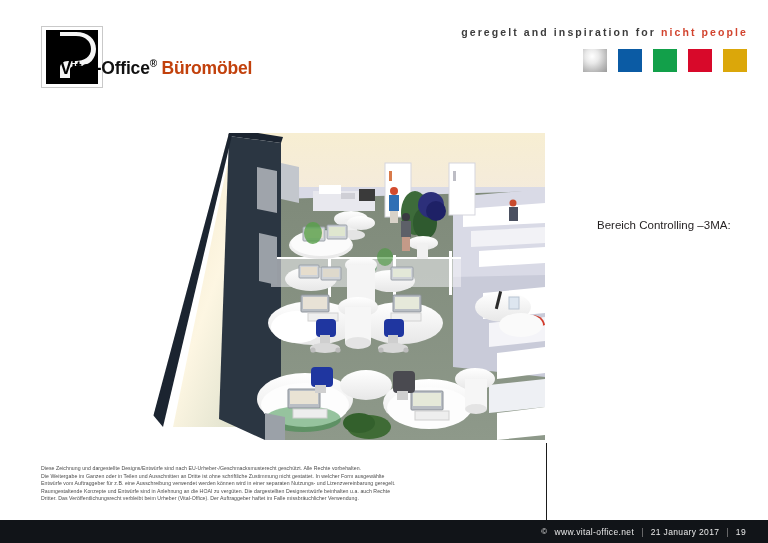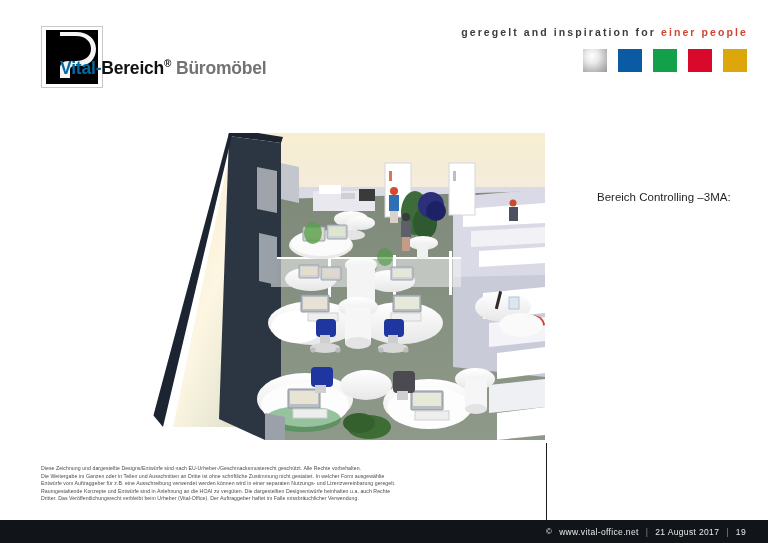--- a/index.html
+++ b/index.html
@@ -44,24 +44,24 @@
   }
   .logo-wordmark {
     position: absolute;
     left: 60px; top: 59px;
     font-size: 17.5px;
     font-weight: bold;
     letter-spacing: -0.2px;
     white-space: nowrap;
     line-height: 1;
   }
-  .wm-vital { color: #0369a1; }
+  .wm-vital { color: #000000; }
   .wm-office { color: #111111; }
   .wm-reg { font-size: 10px; vertical-align: super; color: #111111; }
-  .wm-buero { color: #737373; font-weight: bold; }
+  .wm-buero { color: #c2410c; font-weight: bold; }
 
   .tagline {
     position: absolute;
     right: 20px; top: 26px;
     font-size: 10.5px;
     font-weight: bold;
     letter-spacing: 2.1px;
     white-space: nowrap;
     color: #3c3c3c;
   }
@@ -110,21 +110,21 @@
     left: 561px; top: 127px;
     width: 200px;
   }
   .side-label {
     font-size: 11.5px;
     color: #231f20;
     white-space: nowrap;
     line-height: 1.2;
   }
   .side-label.first { margin-top: 7px; }
-  .side-label.second { margin-top: 64px; padding-left: 36px; }
+  .side-label.second { margin-top: 92px; padding-left: 36px; }
 
   .side-divider {
     position: absolute;
     left: 546px; top: 443px;
     width: 1px; height: 77px;
     background: #1b1b1b;
   }
 
   
   .legal {
@@ -172,26 +172,26 @@
 
   <div class="logo-mark">
     <svg class="logo-swoosh" viewBox="0 0 52 54" xmlns="http://www.w3.org/2000/svg" aria-hidden="true">
       <rect x="0" y="0" width="52" height="54" fill="#000000"></rect>
       <path d="M14 6 L30 6 C40 6 45 12 45 19 C45 27 38 31 30 31 L22 31 C17 31 14 34 14 38 L14 48 L24 48 L24 40 C24 37 26 36 29 36 L33 36 C44 36 50 28 50 19 C50 9 42 2 30 2 L14 2 Z" fill="#ffffff" opacity="0.96"></path>
       <path d="M16 8 L29 8 C38 8 43 13 43 19 C43 26 37 29 29 29 L22 29 C16 29 12 33 12 39 L12 50 L16 50 L16 39 C16 35 19 33 23 33 L31 33 C41 33 47 27 47 19 C47 10 40 5 30 5 L16 5 Z" fill="#000000" opacity="0.0"></path>
     </svg>
   </div>
 
   <div class="logo-wordmark">
-    <span class="wm-vital">Vital-</span><span class="wm-office">Bereich</span><span class="wm-reg">®</span>
+    <span class="wm-vital">Vital-</span><span class="wm-office">Office</span><span class="wm-reg">®</span>
     <span class="wm-buero">Büromöbel</span>
   </div>
 
   <div class="tagline">
-    <span>geregelt and inspiration for </span><span class="accent">einer people</span>
+    <span>geregelt and inspiration for </span><span class="accent">nicht people</span>
   </div>
 
   <div class="swatches">
     <div class="swatch silver"></div>
     <div class="swatch" id="sw-blue" style="background: rgb(11, 91, 164);"></div>
     <div class="swatch" id="sw-green" style="background: rgb(18, 160, 74);"></div>
     <div class="swatch" id="sw-red" style="background: rgb(216, 9, 42);"></div>
     <div class="swatch" id="sw-gold" style="background: rgb(219, 167, 10);"></div>
   </div>
 </div>
@@ -421,17 +421,17 @@
   <div class="legal-line">Entwürfe vom Auftraggeber für z.B. eine Ausschreibung verwendet werden können wird in einer separaten Nutzungs- und Lizenzvereinbarung geregelt.</div>
   <div class="legal-line">Raumgestaltende Konzepte und Entwürfe sind in Anlehnung an die HOAI zu vergüten. Die dargestellten Designentwürfe beinhalten u.a. auch Rechte</div>
   <div class="legal-line">Dritter. Das Veröffentlichungsrecht verbleibt beim Urheber (Vital-Office). Der Auftraggeber haftet im Falle missbräuchlicher Verwendung.</div>
 </div>
 
 <div class="footer">
   <div class="footer-inner">
     <span class="footer-copy">©</span>
     <span>www.vital-office.net</span>
     <span class="footer-sep">|</span>
-    <span>21 August 2017</span>
+    <span>21 January 2017</span>
     <span class="footer-sep">|</span>
     <span>19</span>
   </div>
 </div>
 
 </body></html>

